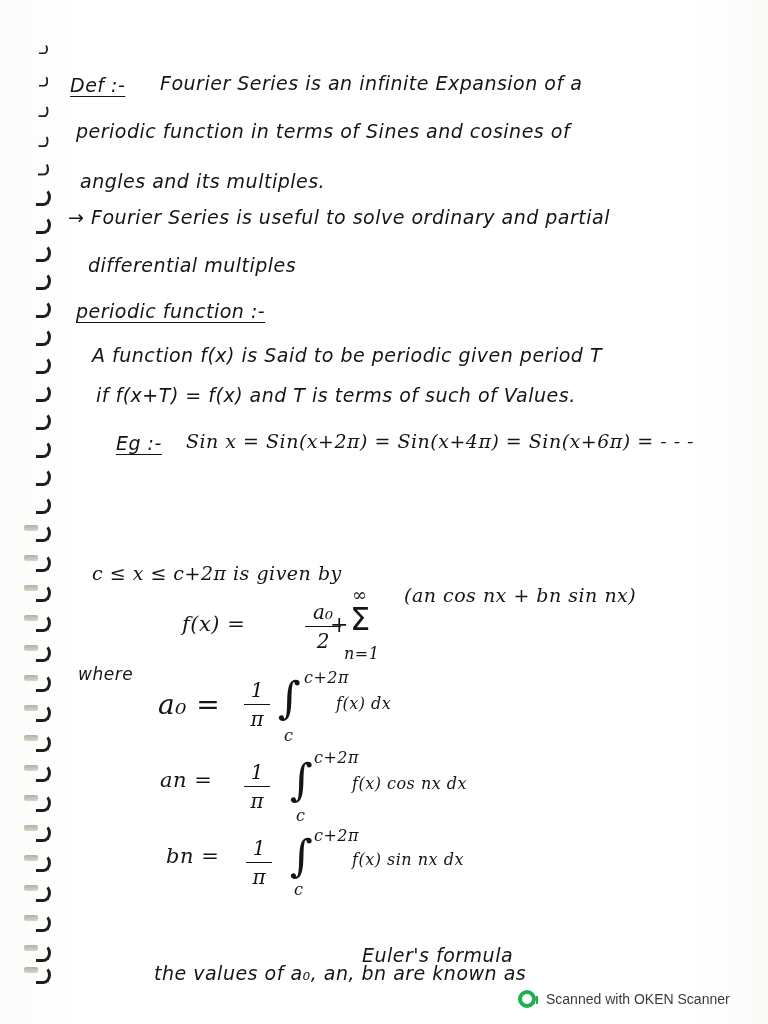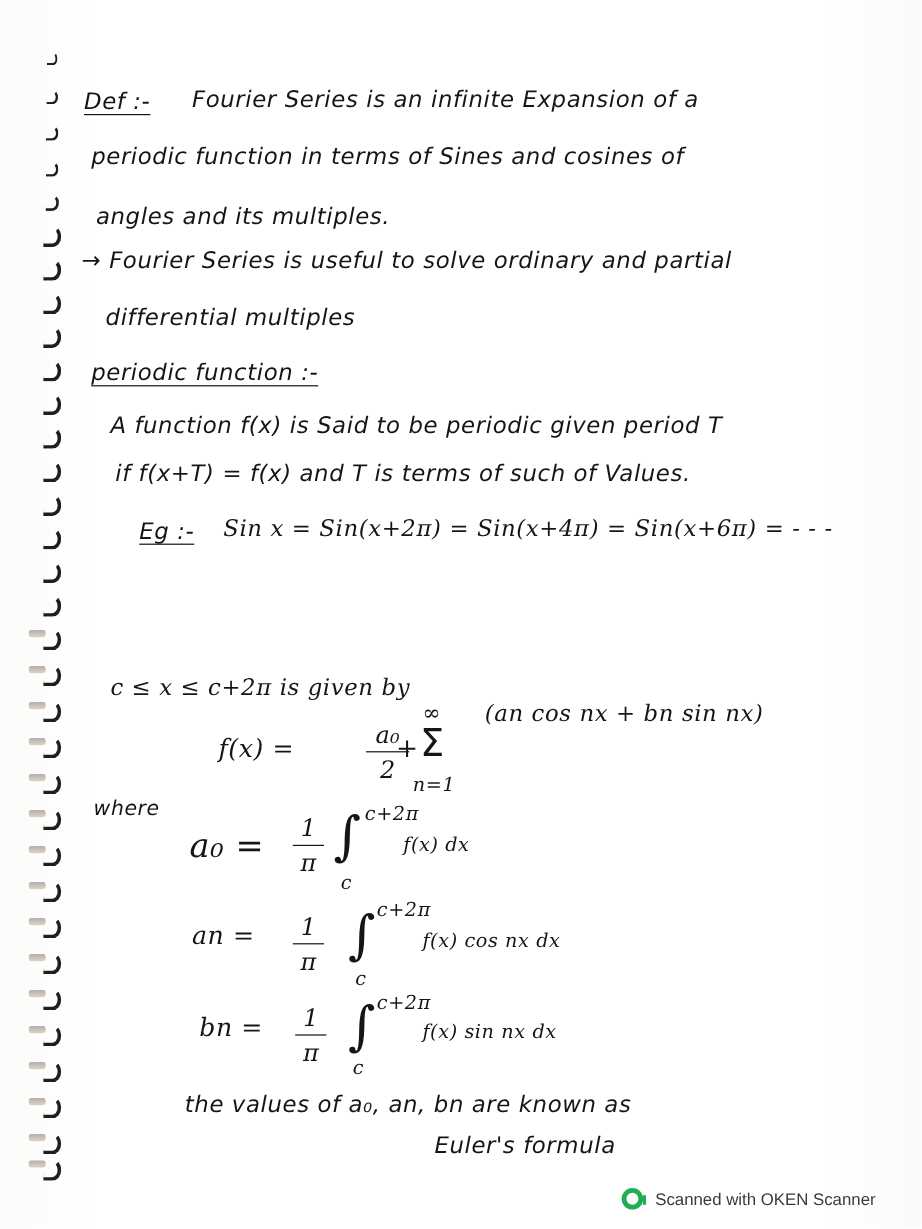--- a/index.html
+++ b/index.html
@@ -148,20 +148,20 @@
   <div class="frac" style="left:246px;top:836px;width:26px;">
     <div>1</div>
     <div class="bar"></div>
     <div>π</div>
   </div>
   <div class="int" style="left:290px;top:830px;">∫</div>
   <div class="hw math small" style="left:314px;top:826px;">c+2π</div>
   <div class="hw math small" style="left:294px;top:880px;">c</div>
   <div class="hw math small" style="left:352px;top:850px;">f(x) sin nx dx</div>
 
-  <div class="hw" style="left:154px;top:910px;">the values of a₀, an, bn are known as</div>
+  <div class="hw" style="left:154px;top:962px;">the values of a₀, an, bn are known as</div>
   <div class="hw" style="left:362px;top:944px;">Euler's formula</div>
 
   <div class="footer">
     <span class="logo"></span>
     <span>Scanned with OKEN Scanner</span>
   </div>
 </div>
 
 </body></html>

